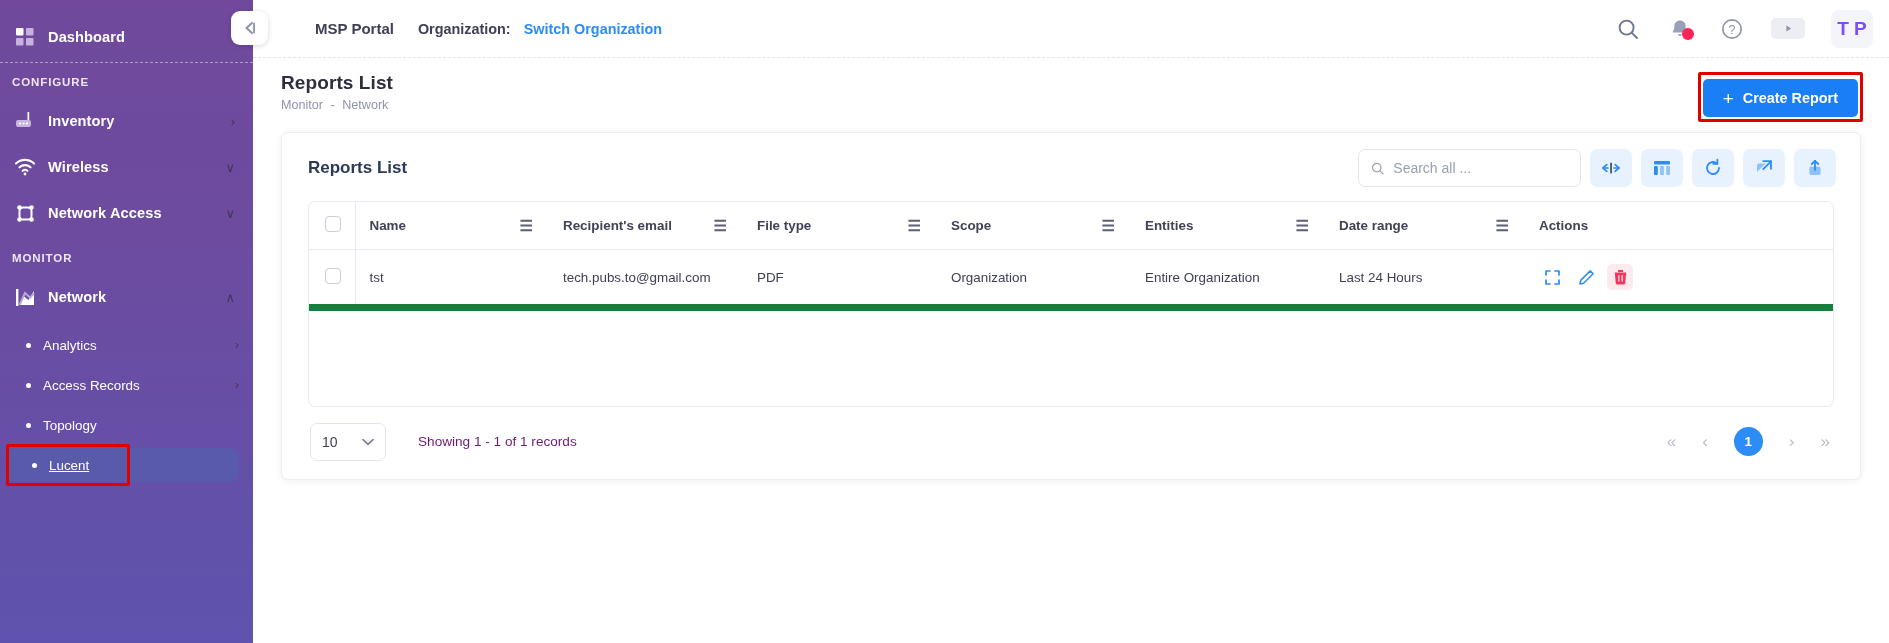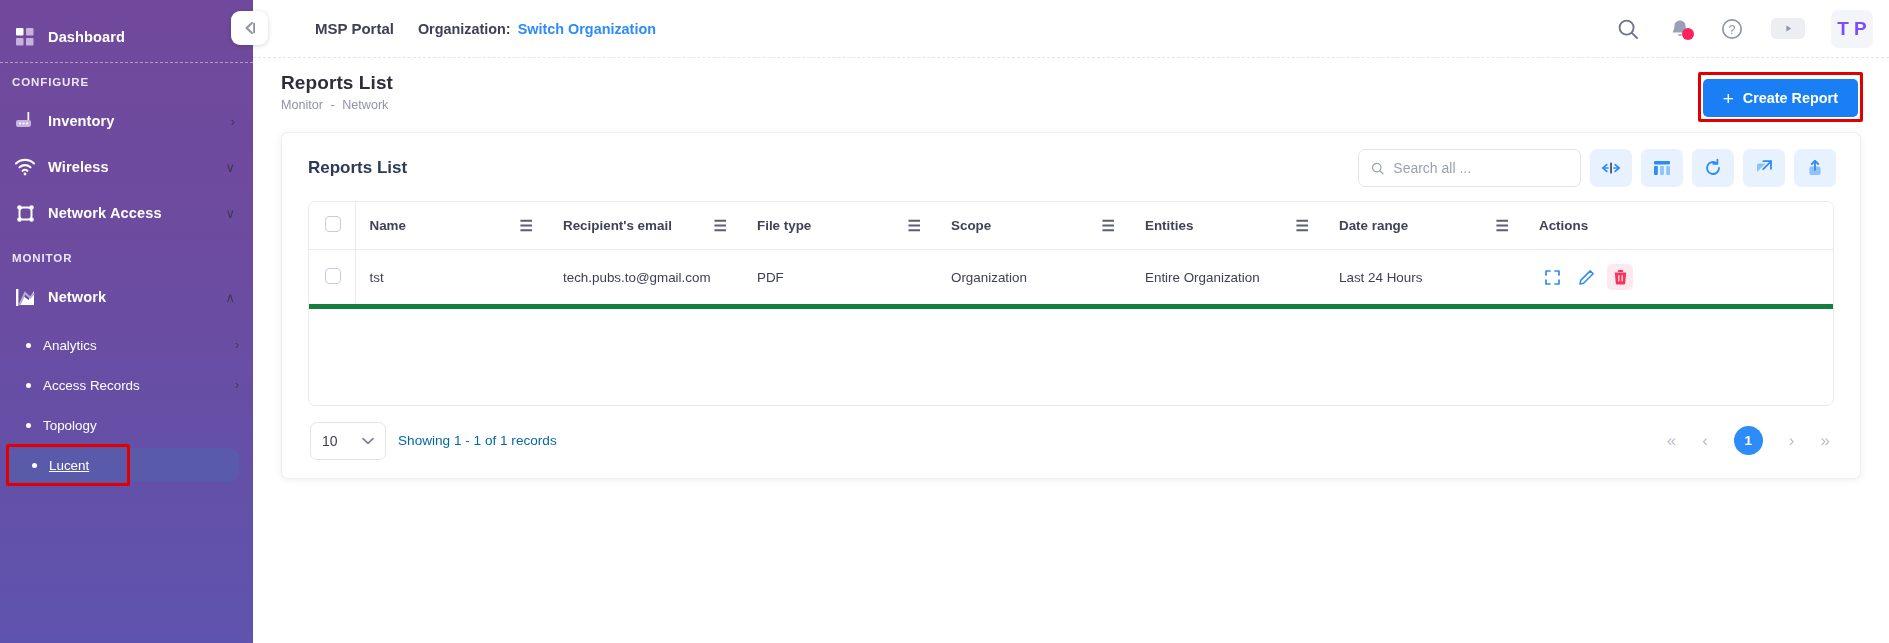--- a/index.html
+++ b/index.html
@@ -147,39 +147,39 @@
     font-size: 13.4px; font-weight: 700; color: #414256;
     padding: 14px 0 14px 14px; height: 44px;
     border-bottom: 1px solid #e8eaf0; white-space: nowrap;
     position: relative;
   }
   thead th .th-inner { display: flex; align-items: center; }
   thead th .hmenu { margin-left: auto; margin-right: 16px; color: #5d5f74; font-size: 15px; line-height: 1; cursor: pointer; }
   thead th.col-chk, tbody td.col-chk { width: 46px; padding-left: 16px; border-right: 1px solid #e8eaf0; }
   tbody td {
     font-size: 13.4px; color: #3f4055; padding: 14px 0 14px 14px; height: 44px;
-    border-bottom: 5px solid #15803d; white-space: nowrap; vertical-align: middle;
+    border-bottom: 7px solid #15803d; white-space: nowrap; vertical-align: middle;
   }
   .chk {
     width: 16px; height: 16px; border: 1.5px solid #c9ccd8; border-radius: 4px;
     background: #fff; display: inline-block; cursor: pointer;
   }
   .actions-cell { display: flex; align-items: center; gap: 8px; padding-right: 14px; }
   .act { width: 26px; height: 26px; display: flex; align-items: center; justify-content: center; cursor: pointer; border-radius: 5px; }
   .act.del { background: #fdeaee; }
   .tbl-body-pad { height: 98px; }
 
   
   .pager { display: flex; align-items: center; padding: 16px 30px 6px 28px; }
   .page-size {
     width: 76px; height: 38px; border: 1px solid #e2e4ec; border-radius: 7px;
     display: flex; align-items: center; justify-content: space-between; padding: 0 11px;
     font-size: 14px; color: #3d3e52; cursor: pointer; background: #fff;
   }
-  .showing { font-size: 13.6px; color: #0369a1; margin-left: 12px; text-align: center; }
+  .showing { font-size: 13.6px; color: #701a75; margin-left: 32px; text-align: center; }
   .pg-nav { margin-left: auto; display: flex; align-items: center; gap: 26px; }
   .pg-arrow { font-size: 17px; color: #b9bdcb; cursor: pointer; line-height: 1; user-select: none; }
   .pg-num {
     width: 29px; height: 29px; border-radius: 50%; background: #2d8cf7; color: #fff;
     display: flex; align-items: center; justify-content: center;
     font-size: 13.5px; font-weight: 600; cursor: pointer;
   }
 </style>
 </head>
 <body>
@@ -302,21 +302,21 @@
       <path d="M12 2 L6.5 7 L12 12" stroke="#8d93a8" stroke-width="2" fill="none" stroke-linecap="round" stroke-linejoin="round"></path>
       <rect x="13.2" y="1.6" width="1.8" height="10.8" rx=".9" fill="#8d93a8"></rect>
     </svg>
   </div>
 
   <div class="main">
 
     <header class="topbar">
       <div class="topbar-left">
         <span class="msp">MSP Portal</span>
-        <span style="display:flex;align-items:flex-start;gap:7px;">
+        <span style="display:flex;align-items:flex-start;gap:13px;">
           <span class="org-label">Organization:</span>
           <span class="org-link">Switch Organization</span>
         </span>
       </div>
 
       <div class="topbar-right">
         <span class="tb-icon">
           <svg width="22" height="22" viewBox="0 0 22 22">
             <circle cx="9.6" cy="9.6" r="7" stroke="#6f7590" stroke-width="1.9" fill="none"></circle>
             <path d="M14.8 14.8 L20 20" stroke="#6f7590" stroke-width="1.9" stroke-linecap="round"></path>

